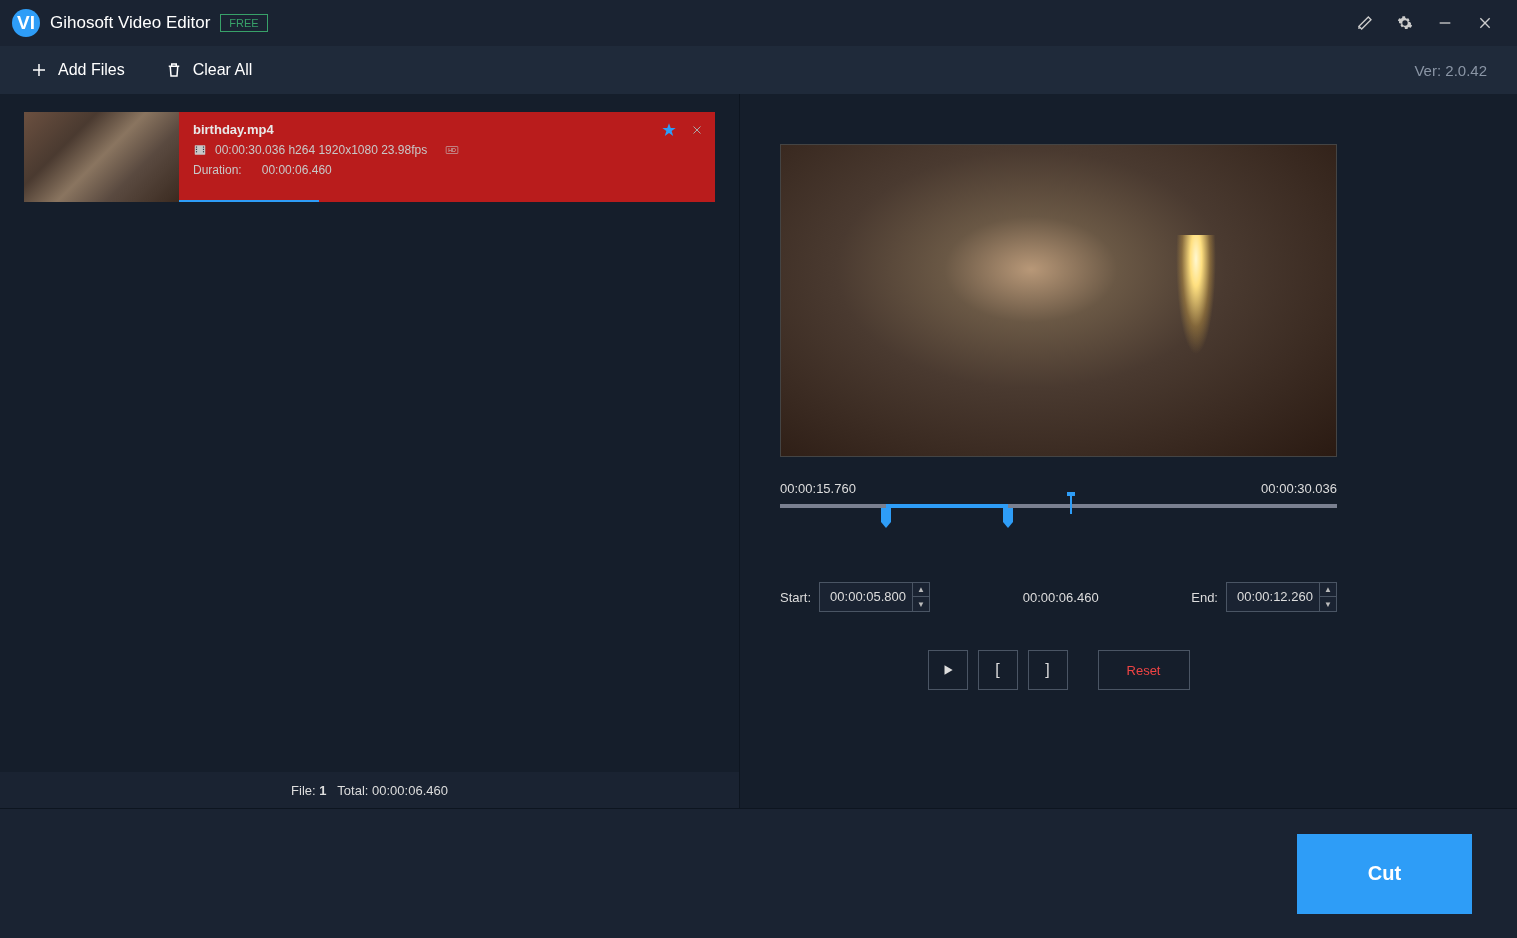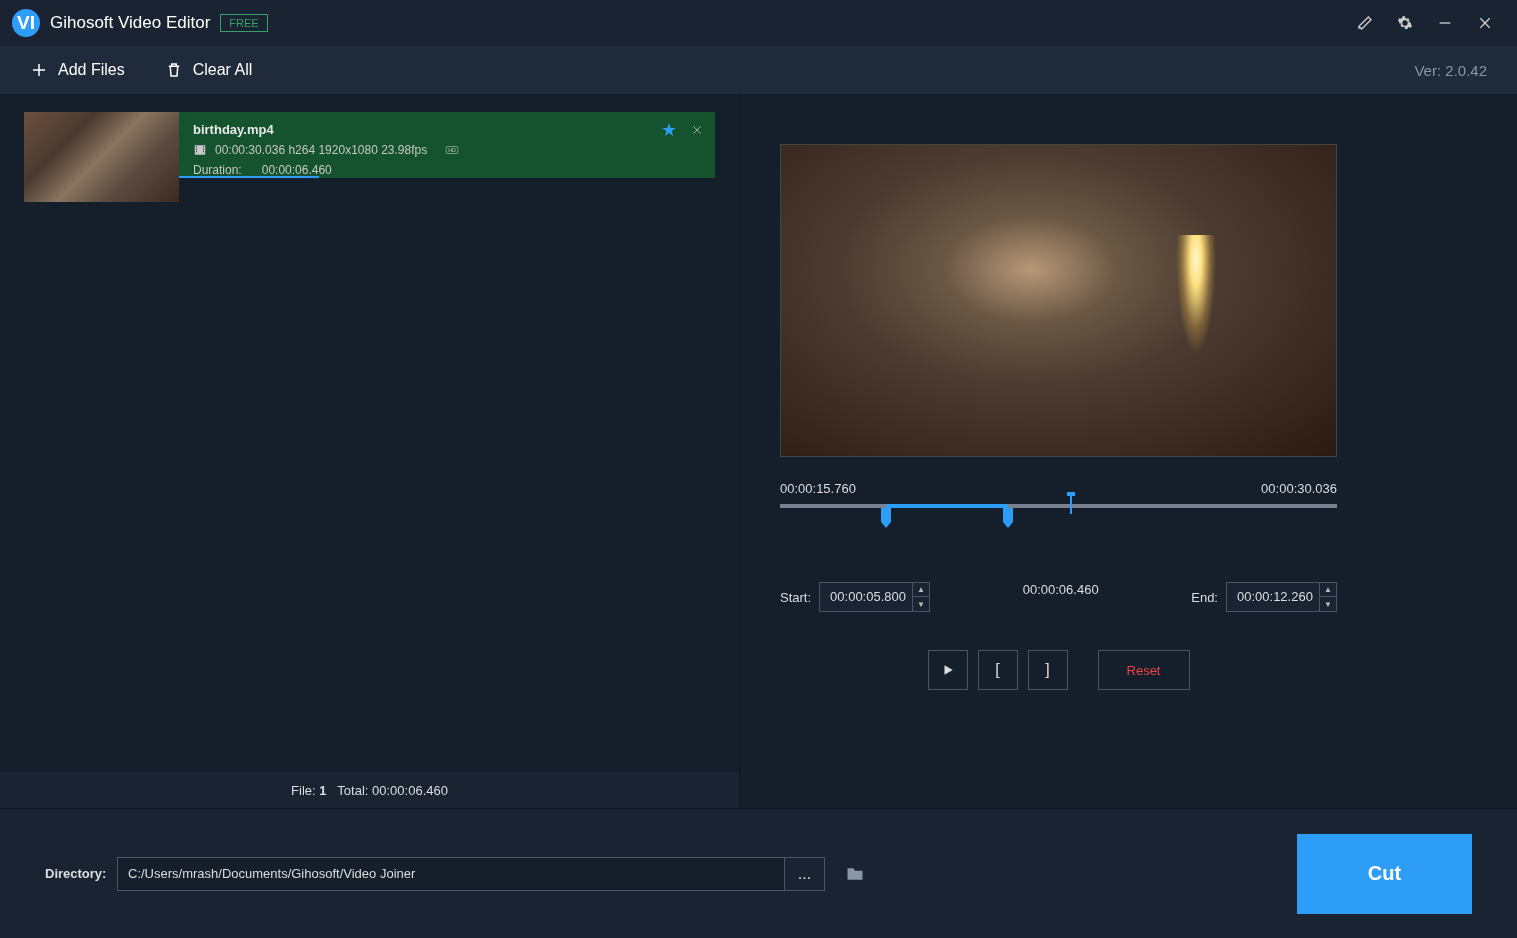--- a/index.html
+++ b/index.html
@@ -11,21 +11,21 @@
 .titlebar-spacer{flex:1}
 .titlebar-btn{width:40px;height:40px;display:flex;align-items:center;justify-content:center;cursor:pointer;color:#ccc}
 .titlebar-btn svg{width:16px;height:16px}
 .toolbar{height:48px;background:#1f2a3a;display:flex;align-items:center;padding:0 30px}
 .tool-btn{display:flex;align-items:center;gap:10px;color:#fff;font-size:16px;margin-right:40px;cursor:pointer}
 .tool-btn svg{width:18px;height:18px}
 .version{margin-left:auto;color:#8a95a5;font-size:15px}
 .main{flex:1;display:flex;background:#151e2b;min-height:0}
 .left-panel{width:740px;display:flex;flex-direction:column;border-right:1px solid #0d1520}
 .file-list{flex:1;padding:18px 24px;overflow:auto}
-.file-item{background:#14532d;display:flex;height:66px;position:relative}
+.file-item{background:#b91c1c;display:flex;height:90px;position:relative}
 .file-thumb{width:155px;height:90px;background:linear-gradient(135deg,#6b5040 0%,#4a3a30 30%,#8a7560 50%,#5a4a40 70%,#3a2a20 100%);position:relative}
 .file-info{flex:1;padding:10px 14px;font-size:13px;color:#e8e8e8;position:relative}
 .file-name{font-weight:600;margin-bottom:6px}
 .file-meta{display:flex;align-items:center;gap:8px;color:#c8c8c8;font-size:12px;margin-bottom:6px}
 .file-meta svg{width:14px;height:14px}
 .file-duration{font-size:12px;color:#c8c8c8}
 .file-duration span:first-child{margin-right:20px}
 .file-actions{position:absolute;top:10px;right:12px;display:flex;gap:14px;align-items:center}
 .star-icon{color:#2e9df7}
 .close-icon{color:#aaa;cursor:pointer}
@@ -37,21 +37,21 @@
 .sparkler{position:absolute;right:120px;top:90px;width:40px;height:120px;background:radial-gradient(ellipse at 50% 20%,#fff8d0 0%,#ffe080 20%,rgba(255,200,80,0.3) 50%,transparent 70%)}
 .timeline-section{margin-top:24px}
 .timeline-labels{display:flex;justify-content:space-between;font-size:13px;color:#ddd;width:557px;margin-bottom:6px}
 .timeline{width:557px;height:26px;position:relative}
 .timeline-track{position:absolute;top:2px;left:0;right:0;height:4px;background:#7a8090}
 .timeline-selection{position:absolute;top:2px;height:4px;background:#2e9df7}
 .timeline-handle{position:absolute;top:6px;width:10px;height:14px;background:#2e9df7;cursor:pointer}
 .timeline-handle::after{content:"";position:absolute;left:0;bottom:-6px;border-left:5px solid transparent;border-right:5px solid transparent;border-top:6px solid #2e9df7}
 .playhead{position:absolute;top:-6px;width:2px;height:18px;background:#2e9df7}
 .playhead::before{content:"";position:absolute;left:-3px;top:-4px;width:8px;height:4px;background:#2e9df7}
-.time-inputs{display:flex;align-items:flex-start;margin-top:54px;width:557px;justify-content:space-between;font-size:13px}
+.time-inputs{display:flex;align-items:center;margin-top:54px;width:557px;justify-content:space-between;font-size:13px}
 .time-group{display:flex;align-items:center;gap:8px}
 .time-label{color:#ddd}
 .time-input{display:flex;border:1px solid #4a5564}
 .time-val{padding:6px 10px;background:#1a2332;color:#ddd;font-size:13px;width:92px}
 .spinner{display:flex;flex-direction:column;border-left:1px solid #4a5564}
 .spinner-btn{width:16px;height:14px;display:flex;align-items:center;justify-content:center;background:#1a2332;cursor:pointer;color:#bbb;font-size:8px}
 .spinner-btn:first-child{border-bottom:1px solid #4a5564}
 .time-center{color:#ddd}
 .controls{display:flex;gap:10px;margin-top:38px;align-items:center;justify-content:center;width:557px}
 .ctrl-btn{width:40px;height:40px;border:1px solid #4a5564;display:flex;align-items:center;justify-content:center;cursor:pointer;color:#ddd;font-size:16px}
@@ -218,25 +218,15 @@
       </div>
       <div class="ctrl-btn">[</div>
       <div class="ctrl-btn">]</div>
       <div class="reset-btn">Reset</div>
     </div>
   </div>
 </div>
 
 <div class="bottom-bar">
   <div class="bottom-left">
-    <div class="bottom-row" style="margin-bottom:0">
-      <div class="bottom-label">Directory:</div>
-      <div class="dir-input" style="line-height:32px">C:/Users/mrash/Documents/Gihosoft/Video Joiner</div>
-      <div class="dir-extra">...</div>
-      <div class="dir-browse">
-        <svg width="20" height="20" viewBox="0 0 24 24" fill="currentColor">
-            <path d="M3 5h7l2 3h9v11H3z"></path>
-          </svg>
-      </div>
-    </div>
   </div>
   <div class="cut-btn">Cut</div>
 </div>
 
 </body></html>

